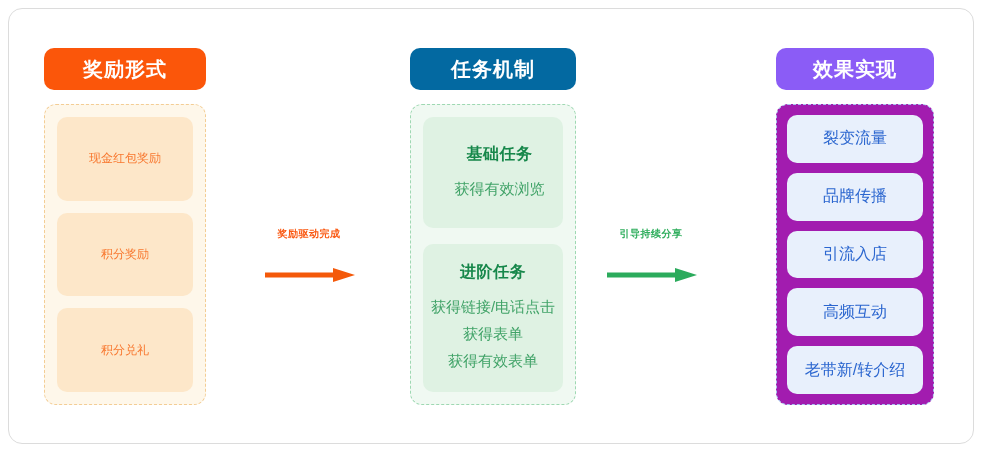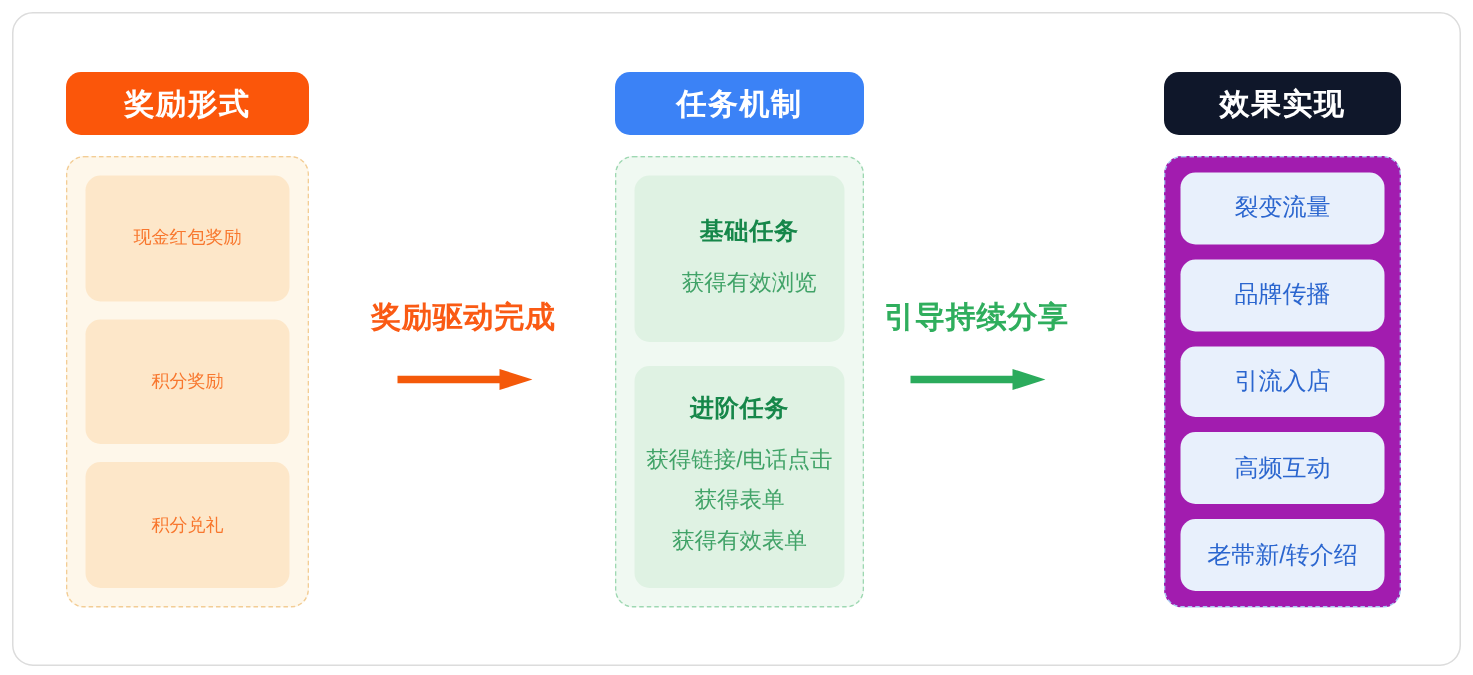--- a/index.html
+++ b/index.html
@@ -14,41 +14,41 @@
   }
   .col { position:absolute; top:48px; display:flex; flex-direction:column; }
   .col-1 { left:44px;  width:162px; }
   .col-2 { left:410px; width:166px; }
   .col-3 { left:776px; width:158px; }
   .pill {
     height:42px; border-radius:10px; display:flex; align-items:center; justify-content:center;
     color:#ffffff; font-size:20px; font-weight:bold; letter-spacing:1px; margin-bottom:14px;
   }
   .pill-orange { background:#fb560a; }
-  .pill-green  { background:#3b82f6; }
-  .pill-blue   { background:#0f172a; }
+  .pill-green  { background:#0369a1; }
+  .pill-blue   { background:#8b5cf6; }
   .dashed-box { height:301px; border-radius:12px; display:flex; flex-direction:column; }
   .box-orange { background:#fef7ea; border:1px dashed #f3cd95; padding:12px; gap:12px; }
   .box-green  { background:#f0f9f2; border:1px dashed #9ed8b2; padding:12px; gap:16px; }
   .box-blue   { background:#a21caf; border:1px dashed #a7c7ef; padding:10px; gap:10px; }
   .card {
     border-radius:10px; display:flex; flex-direction:column;
     align-items:center; justify-content:center; text-align:center;
   }
   .card-orange { background:#fde7c9; color:#f8772e; font-size:12px; flex:1; }
   .card-green  { background:#dff2e3; }
   .card-blue   { background:#e8f0fc; color:#2b66cf; font-size:16px; flex:1; }
   .task-basic { height:111px; flex:none;padding-left:13px; }
   .task-adv   { flex:1; }
   .task-title { color:#16874a; font-size:16px; font-weight:bold; margin-bottom:10px; letter-spacing:0.5px; }
   .task-line  { color:#41a368; font-size:15px; line-height:27px; }
   .connector { position:absolute; top:200px; width:150px; text-align:center; }
   .conn-1 { left:234px; }
   .conn-2 { left:576px; }
-  .conn-label { font-size:20px; font-weight:bold; line-height:24px; letter-spacing:0.5px; }
+  .conn-label { font-size:10px; font-weight:bold; line-height:24px; letter-spacing:0.5px;margin-top:22px; }
   .conn-1 .conn-label { color:#fa5a14; }
   .conn-2 .conn-label { color:#2fae5d; }
   .conn-arrow { margin-top:22px; }
 </style>
 </head>
 <body>
 
 <div class="canvas">
   <div class="frame"></div>
 

